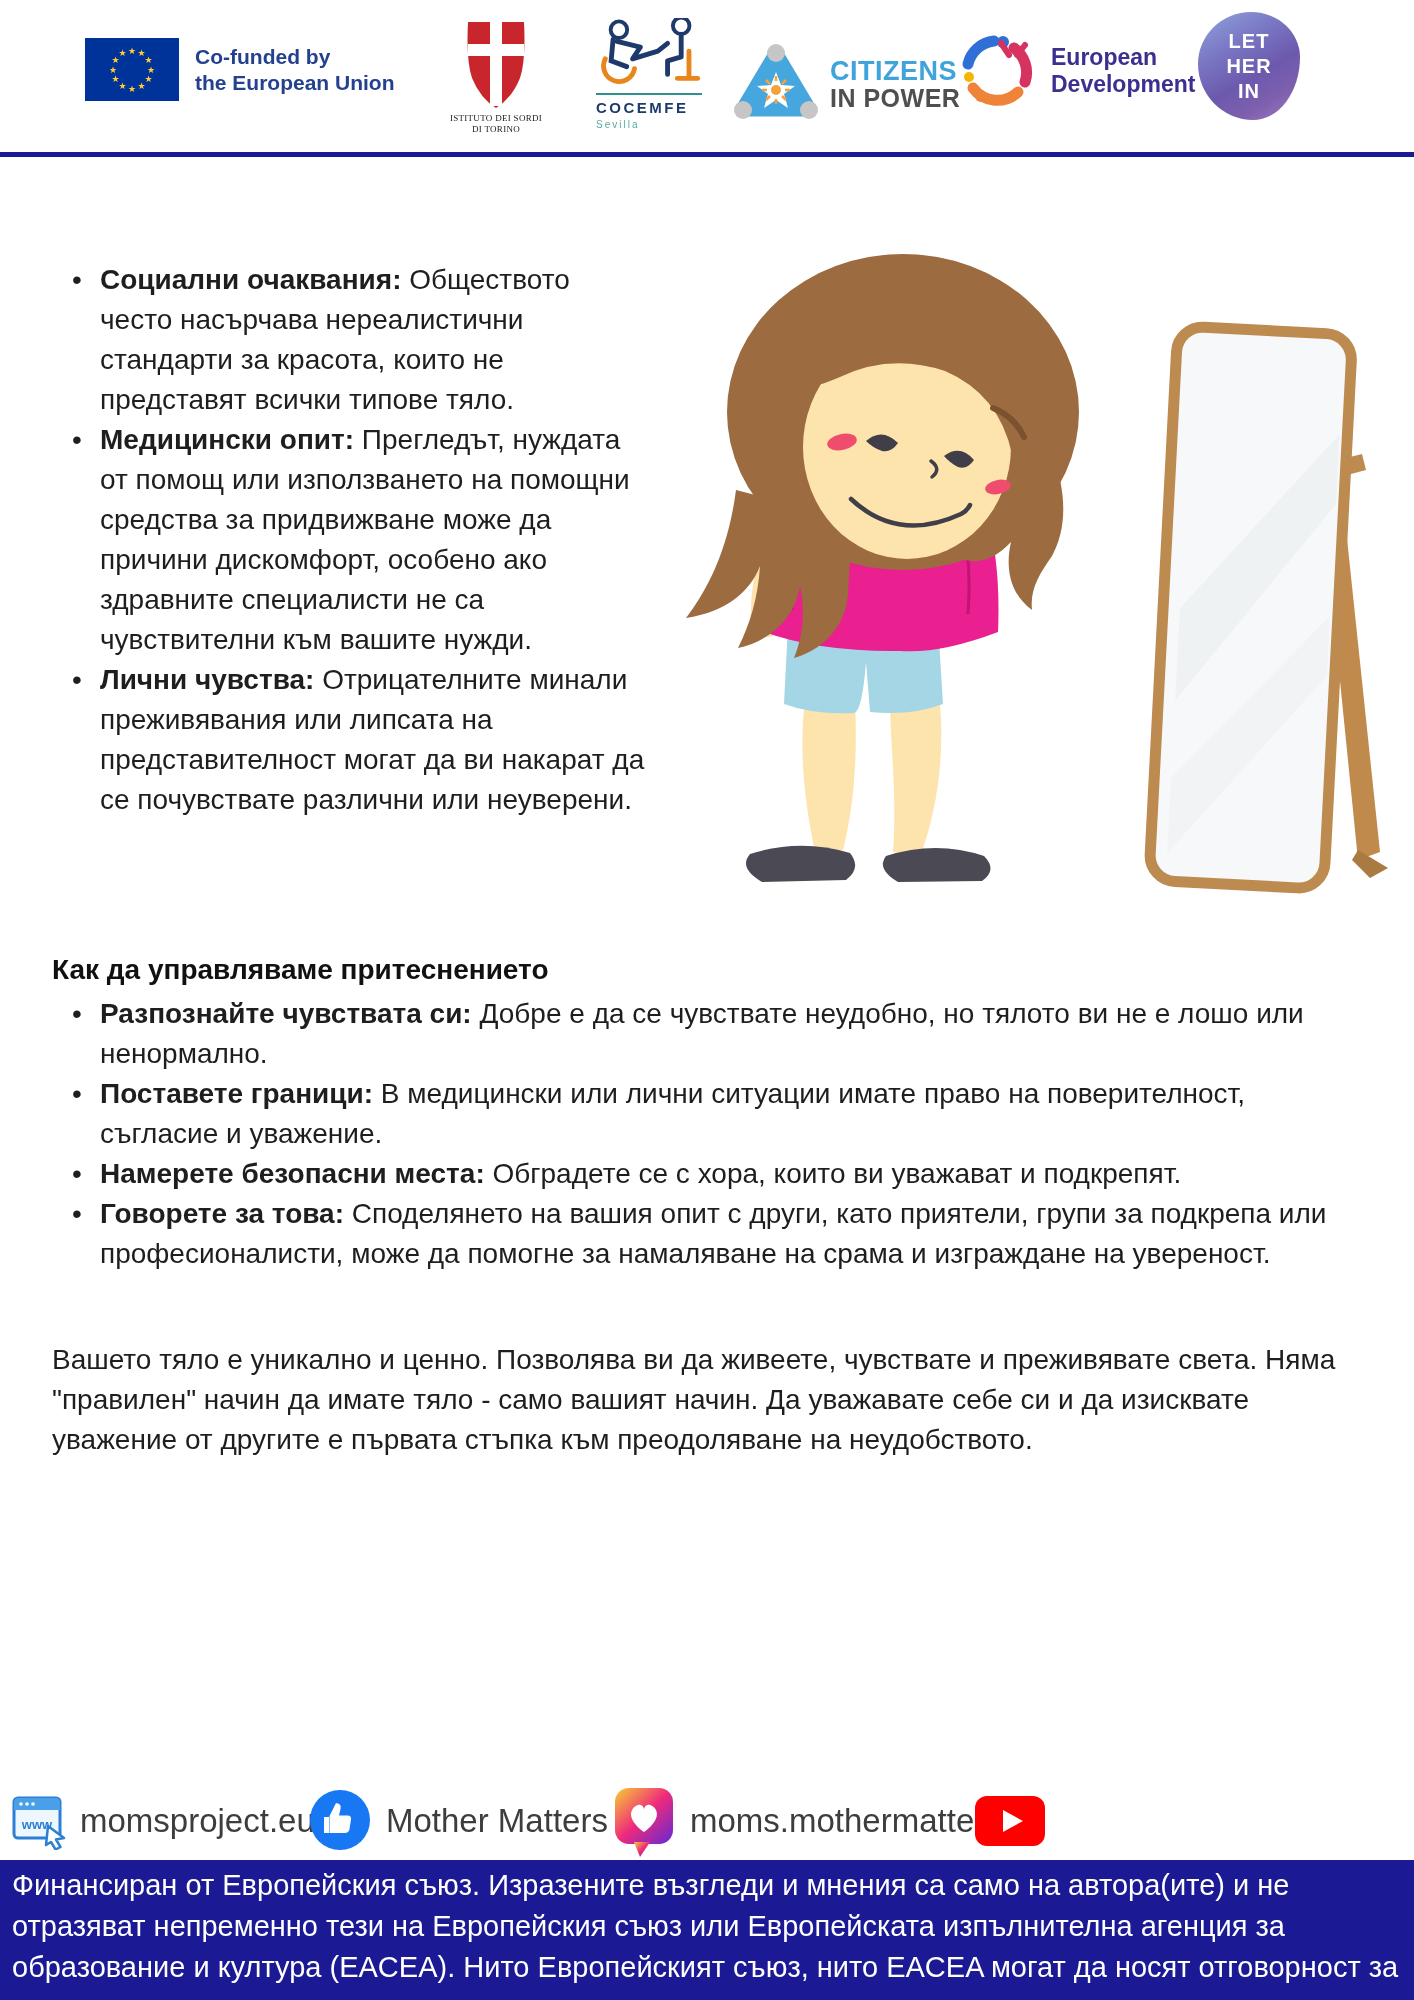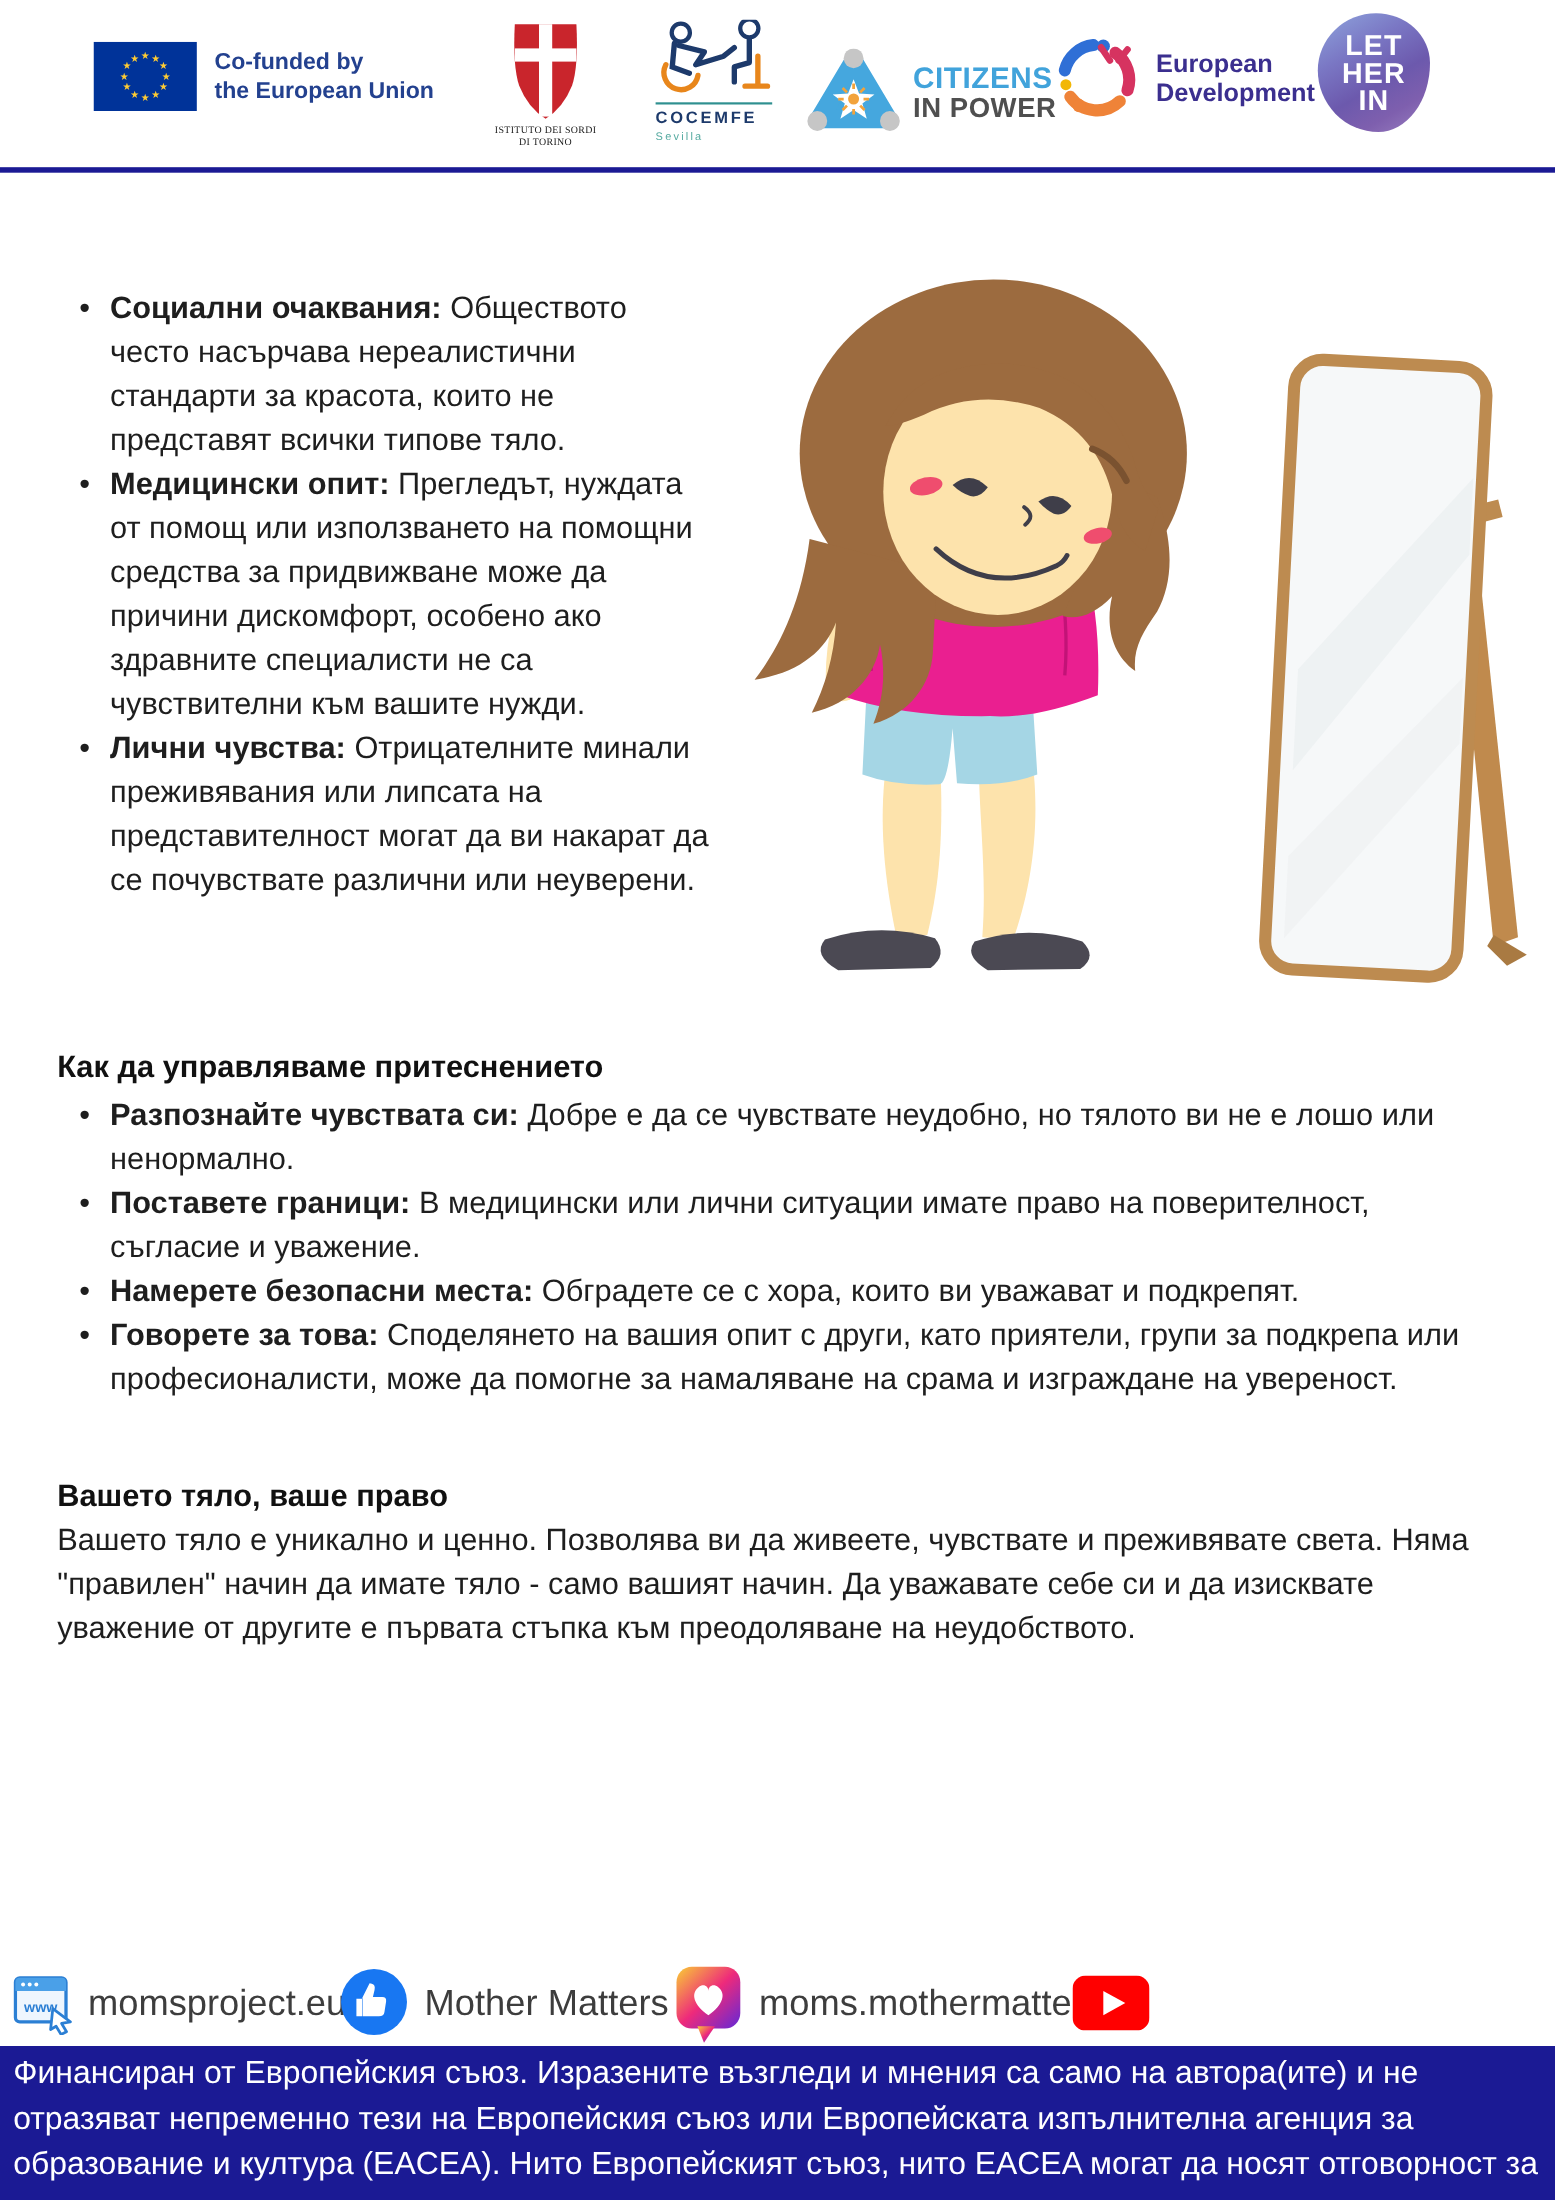--- a/index.html
+++ b/index.html
@@ -23,21 +23,21 @@
   .cocemfe-sub{font-size:10px;letter-spacing:2px;color:#55aaa0;margin-top:3px;}
   .cip-logo{left:733px;top:44px;display:flex;align-items:center;gap:11px;}
   .cip-line1{font-size:27px;font-weight:bold;color:#41a3db;letter-spacing:.5px;line-height:28px;}
   .cip-line2{font-size:25px;font-weight:bold;color:#4f4f4f;letter-spacing:.5px;line-height:27px;}
   .ed-logo{left:956px;top:30px;display:flex;align-items:center;gap:13px;}
   .ed-text{font-size:23px;font-weight:600;color:#3b2f8f;line-height:27px;}
   .lhi-logo{left:1198px;top:12px;width:102px;height:108px;
     background:linear-gradient(150deg,#8fa5dd 0%,#7a77c4 32%,#6c59ad 58%,#7e5fae 78%,#9a7fc0 100%);
     border-radius:52% 48% 46% 54% / 48% 42% 58% 52%;
     display:flex;flex-direction:column;align-items:center;justify-content:center;}
-  .lhi-text{color:#fff;font-weight:bold;font-size:26px;line-height:25px;letter-spacing:1px;text-align:center;}
+  .lhi-text{color:#fff;font-weight:bold;font-size:20px;line-height:25px;letter-spacing:1px;text-align:center;}
 
   .divider{position:absolute;left:0;top:152px;width:100%;height:5px;background:#1b1a94;}
 
   
   .sec{position:absolute;left:52px;font-size:28px;line-height:40px;}
   .sec h2{margin:0;font-size:28px;line-height:40px;font-weight:bold;color:#111;}
   .sec-1{top:256px;width:600px;}
   .sec-2{top:950px;width:1282px;}
   .sec-3{top:1340px;width:1300px;}
   ul.bullets{list-style:none;margin:4px 0 0;padding:0 0 0 48px;}
@@ -227,21 +227,20 @@
     <h2>Как да управляваме притеснението</h2>
     <ul class="bullets">
       <li><span class="b">Разпознайте чувствата си:</span> <span>Добре е да се чувствате неудобно, но тялото ви не е лошо или ненормално.</span></li>
       <li><span class="b">Поставете граници:</span> <span>В медицински или лични ситуации имате право на поверителност, съгласие и уважение.</span></li>
       <li><span class="b">Намерете безопасни места:</span> <span>Обградете се с хора, които ви уважават и подкрепят.</span></li>
       <li><span class="b">Говорете за това:</span> <span>Споделянето на вашия опит с други, като приятели, групи за подкрепа или професионалисти, може да помогне за намаляване на срама и изграждане на увереност.</span></li>
     </ul>
   </section>
 
   <section class="sec sec-3">
-    <h2>Вашето тяло, ваше право</h2>
     <p>Вашето тяло е уникално и ценно. Позволява ви да живеете, чувствате и преживявате света. Няма "правилен" начин да имате тяло - само вашият начин. Да уважавате себе си и да изисквате уважение от другите е първата стъпка към преодоляване на неудобството.</p>
   </section>
 
   <svg class="abs" style="left:12px;top:1792px;" width="56" height="58" viewBox="0 0 56 58">
     <rect x="2" y="6" width="46" height="40" rx="4" fill="#eef6fe" stroke="#2b7fd4" stroke-width="3"></rect>
     <path d="M2 10 Q2 6 6 6 L44 6 Q48 6 48 10 L48 18 L2 18 Z" fill="#4aa0e8"></path>
     <circle cx="9" cy="12" r="1.8" fill="#fff"></circle>
       <circle cx="15" cy="12" r="1.8" fill="#fff"></circle>
       <circle cx="21" cy="12" r="1.8" fill="#fff"></circle>
     <text x="25" y="37" font-size="13" font-weight="bold" fill="#2b7fd4" text-anchor="middle" font-family="Liberation Sans">www</text>

